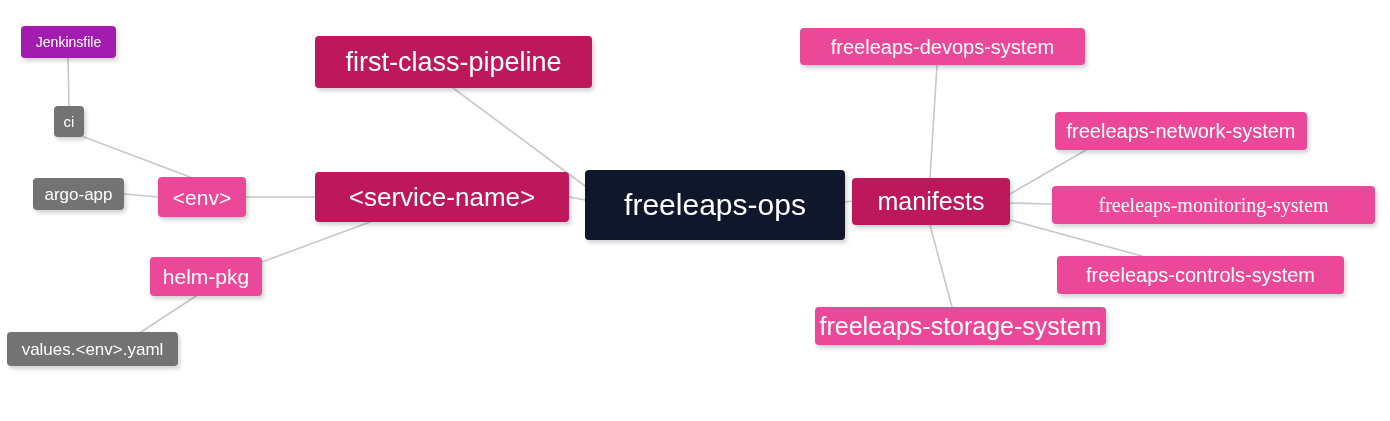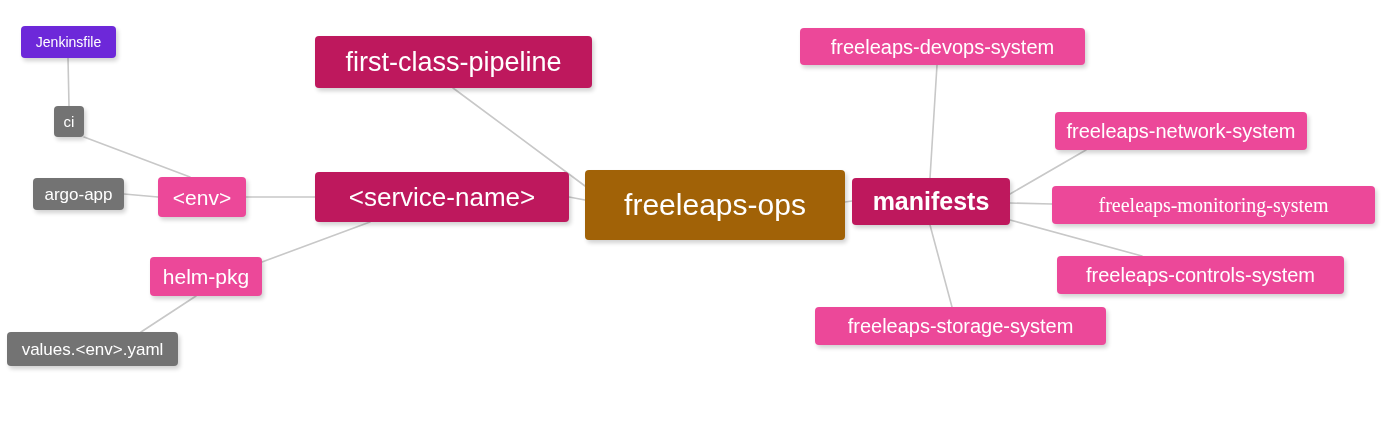--- a/index.html
+++ b/index.html
@@ -33,24 +33,24 @@
     justify-content: center;
     box-sizing: border-box;
     border-radius: 4px;
     color: #ffffff;
     white-space: nowrap;
     line-height: 1;
     box-shadow: 2px 3px 4px rgba(0,0,0,0.18);
     cursor: pointer;
     user-select: none;
   }
-  .n-root    { background: #a16207; }
+  .n-root    { background: #0f172a; }
   .n-blue    { background: #be185d; }
   .n-green   { background: #ec4899; }
-  .n-orange  { background: #6d28d9; }
+  .n-orange  { background: #a21caf; }
   .n-red     { background: #737373; }
 </style>
 </head>
 <body>
 
 <div id="mindmap">
   <svg id="edge-layer" viewBox="0 0 1390 421" xmlns="http://www.w3.org/2000/svg">
       <line x1="585" y1="186" x2="453" y2="88" stroke="#c8c8c8" stroke-width="1.6" stroke-linecap="round"></line>
       <line x1="585" y1="200" x2="569" y2="197" stroke="#c8c8c8" stroke-width="1.6" stroke-linecap="round"></line>
       <line x1="845" y1="202" x2="852" y2="201" stroke="#c8c8c8" stroke-width="1.6" stroke-linecap="round"></line>
@@ -69,21 +69,21 @@
   <div id="node-layer">
       <div class="node n-root" style="left: 585px; top: 170px; width: 260px; height: 70px; font-size: 30px;">
         <span>freeleaps-ops</span>
       </div>
       <div class="node n-blue" style="left: 315px; top: 36px; width: 277px; height: 52px; font-size: 27px;">
         <span>first-class-pipeline</span>
       </div>
       <div class="node n-blue" style="left: 315px; top: 172px; width: 254px; height: 50px; font-size: 26px;">
         <span>&lt;service-name&gt;</span>
       </div>
-      <div class="node n-blue" style="left: 852px; top: 178px; width: 158px; height: 47px; font-size: 25px; font-weight: bold;">
+      <div class="node n-blue" style="left: 852px; top: 178px; width: 158px; height: 47px; font-size: 25px;">
         <span>manifests</span>
       </div>
       <div class="node n-green" style="left: 158px; top: 177px; width: 88px; height: 40px; font-size: 21px;">
         <span>&lt;env&gt;</span>
       </div>
       <div class="node n-green" style="left: 150px; top: 257px; width: 112px; height: 39px; font-size: 21px;">
         <span>helm-pkg</span>
       </div>
       <div class="node n-red" style="left: 54px; top: 106px; width: 30px; height: 31px; font-size: 15px;">
         <span>ci</span>
@@ -102,17 +102,17 @@
       </div>
       <div class="node n-green" style="left: 1055px; top: 112px; width: 252px; height: 38px; font-size: 20px;">
         <span>freeleaps-network-system</span>
       </div>
       <div class="node n-green" style="left: 1052px; top: 186px; width: 323px; height: 38px; font-size: 20px; font-family: Liberation Serif, serif;">
         <span>freeleaps-monitoring-system</span>
       </div>
       <div class="node n-green" style="left: 1057px; top: 256px; width: 287px; height: 38px; font-size: 20px;">
         <span>freeleaps-controls-system</span>
       </div>
-      <div class="node n-green" style="left: 815px; top: 307px; width: 291px; height: 38px; font-size: 20px; text-align: center;">
+      <div class="node n-green" style="left: 815px; top: 307px; width: 291px; height: 38px; font-size: 25px; text-align: center;">
         <span>freeleaps-storage-system</span>
       </div>
     </div>
 </div>
 
 </body></html>

